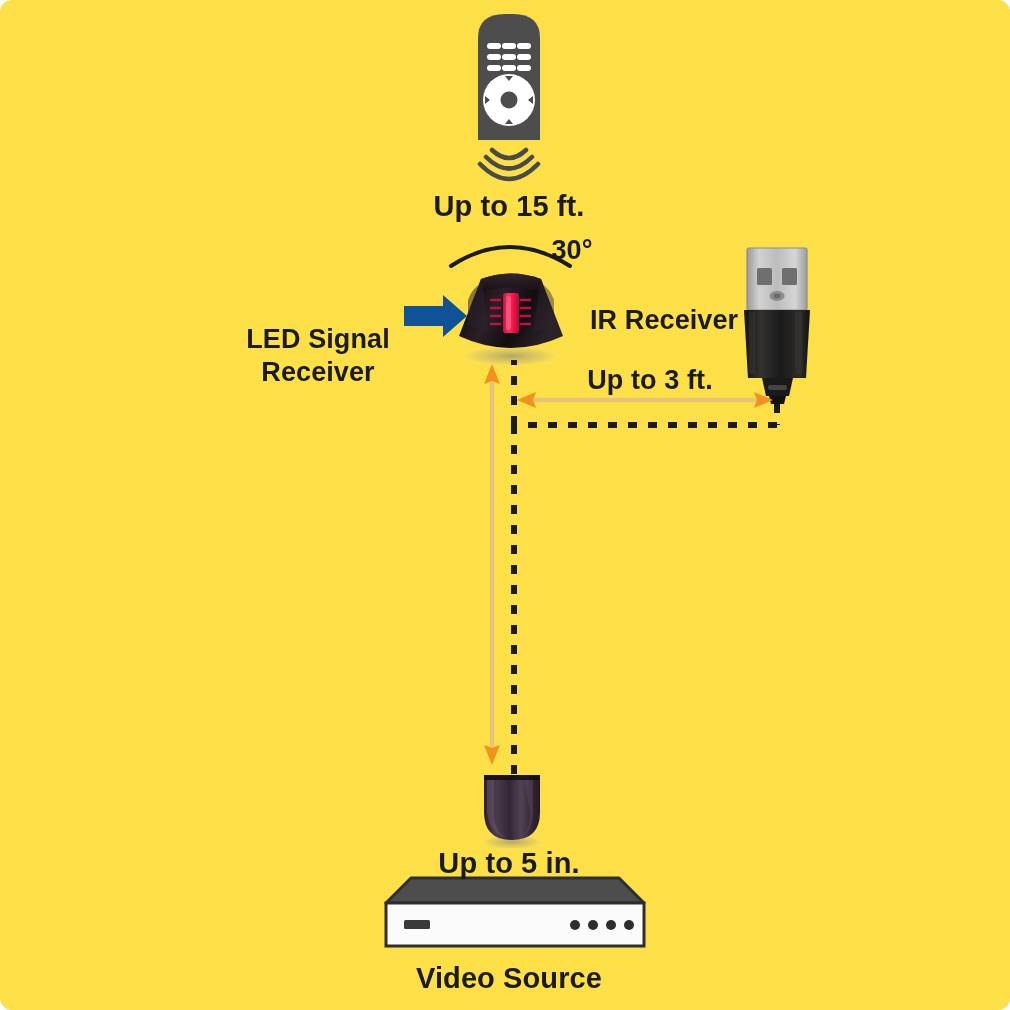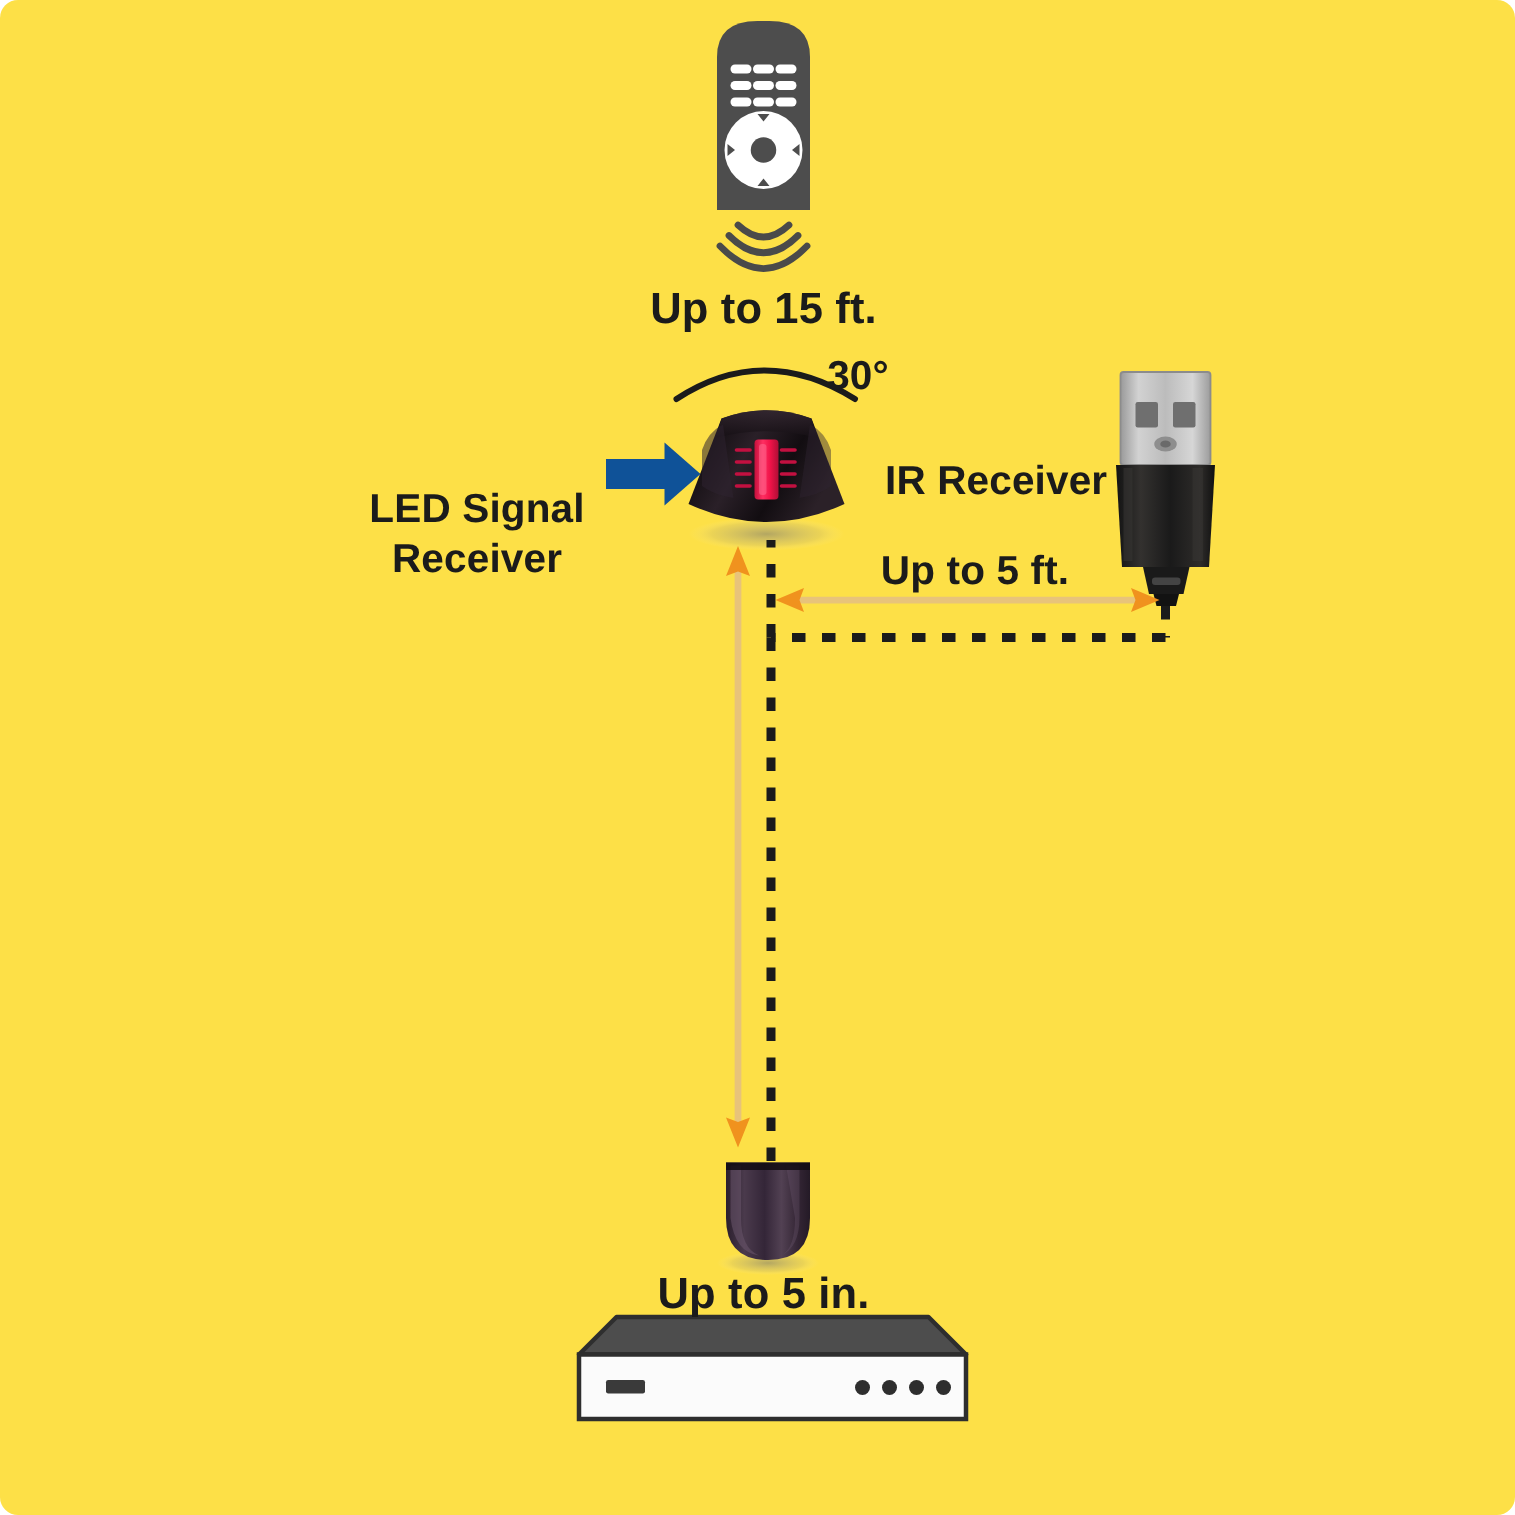--- a/index.html
+++ b/index.html
@@ -222,19 +222,20 @@
 
   <div class="lbl center" id="label-angle">30°</div>
 
   <div class="lbl center" id="label-led">
     <div>LED Signal</div>
     <div>Receiver</div>
   </div>
 
   <div class="lbl" id="label-rx">IR Receiver</div>
 
-  <div class="lbl center" id="label-up-6">Up to 5 ft.</div>
+  <div class="lbl center" id="label-up-6">Up to 3 ft.</div>
 
 
   <div class="lbl center" id="label-up-5">Up to 5 in.</div>
 
+  <div class="lbl center" id="label-src">Video Source</div>
 
 </div>
 
 </body></html>

